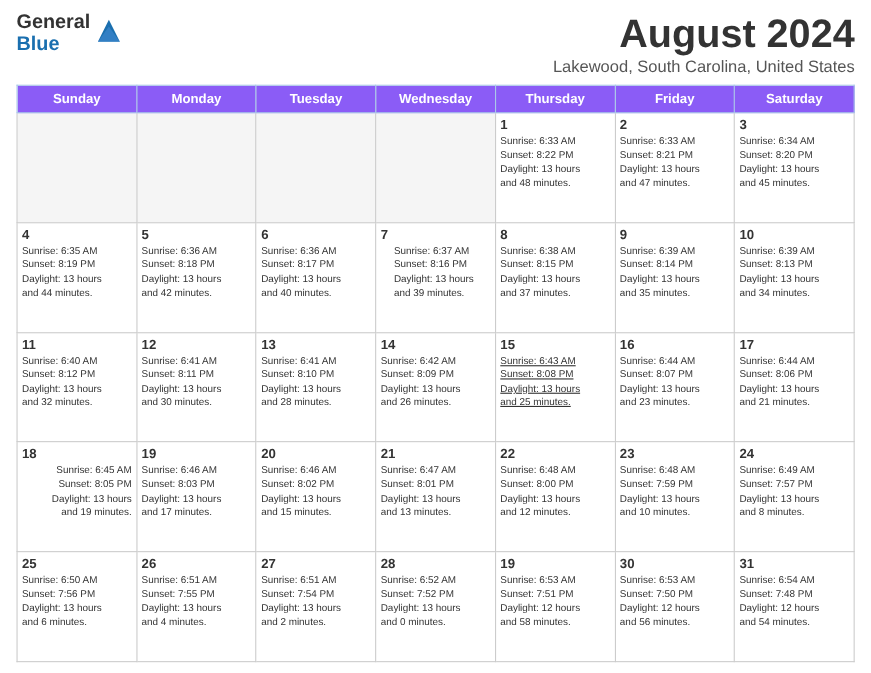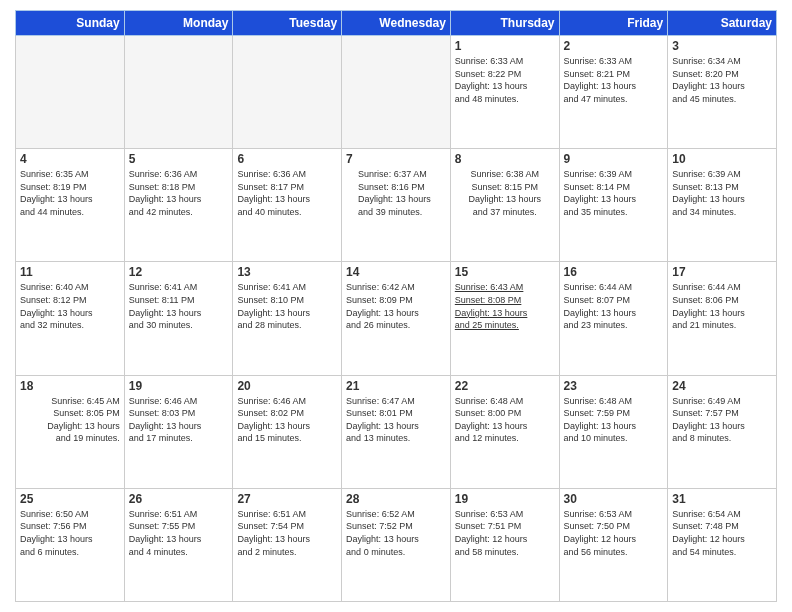--- a/index.html
+++ b/index.html
@@ -61,26 +61,26 @@
       color: #555;
     }
     .calendar {
       flex: 1;
       border: 1px solid #ccc;
       border-collapse: collapse;
       width: 100%;
       table-layout: fixed;
     }
     .calendar th {
-      background: #1d4ed8;
+      background: #8b5cf6;
       color: #fff;
       font-size: 12px;
       font-weight: bold;
       padding: 5px 4px;
-      text-align: right;
+      text-align: center;
       border: 1px solid #aac8e8;
     }
     .calendar td {
       border: 1px solid #ccc;
       vertical-align: top;
       padding: 3px 4px;
       font-size: 9.5px;
       color: #333;
       height: 82px;
       background: #fff;
@@ -102,20 +102,36 @@
     .footer {
       margin-top: 6px;
       font-size: 11px;
       color: #555;
     }
   </style>
 </head>
 <body>
 
 <div class="page">
+  <div class="header">
+    <div class="logo">
+      <div class="logo-text">
+        <span class="logo-general">General</span>
+        <span class="logo-blue">Blue</span>
+      </div>
+      <svg class="logo-icon" viewBox="0 0 28 28" xmlns="http://www.w3.org/2000/svg">
+        <polygon points="4,24 14,4 24,24" fill="#1a6faf"></polygon>
+        <polygon points="4,24 14,10 24,24" fill="#4a90d9" opacity="0.5"></polygon>
+      </svg>
+    </div>
+    <div class="title-block">
+      <div class="month-title">August 2024</div>
+      <div class="subtitle">Lakewood, South Carolina, United States</div>
+    </div>
+  </div>
 
   <table class="calendar">
     <thead>
       <tr>
         <th>Sunday</th>
         <th>Monday</th>
         <th>Tuesday</th>
         <th>Wednesday</th>
         <th>Thursday</th>
         <th>Friday</th>
@@ -174,21 +190,21 @@
           </td>
           <td>
             <span class="day-num">7</span>
             <div class="day-info" style="white-space: pre-line; margin-left: 12px;">Sunrise: 6:37 AM
 Sunset: 8:16 PM
 Daylight: 13 hours
 and 39 minutes.</div>
           </td>
           <td>
             <span class="day-num">8</span>
-            <div class="day-info" style="white-space: pre-line; text-align: center;">Sunrise: 6:38 AM
+            <div class="day-info" style="white-space: pre-line;">Sunrise: 6:38 AM
 Sunset: 8:15 PM
 Daylight: 13 hours
 and 37 minutes.</div>
           </td>
           <td>
             <span class="day-num">9</span>
             <div class="day-info" style="white-space: pre-line;">Sunrise: 6:39 AM
 Sunset: 8:14 PM
 Daylight: 13 hours
 and 35 minutes.</div>

